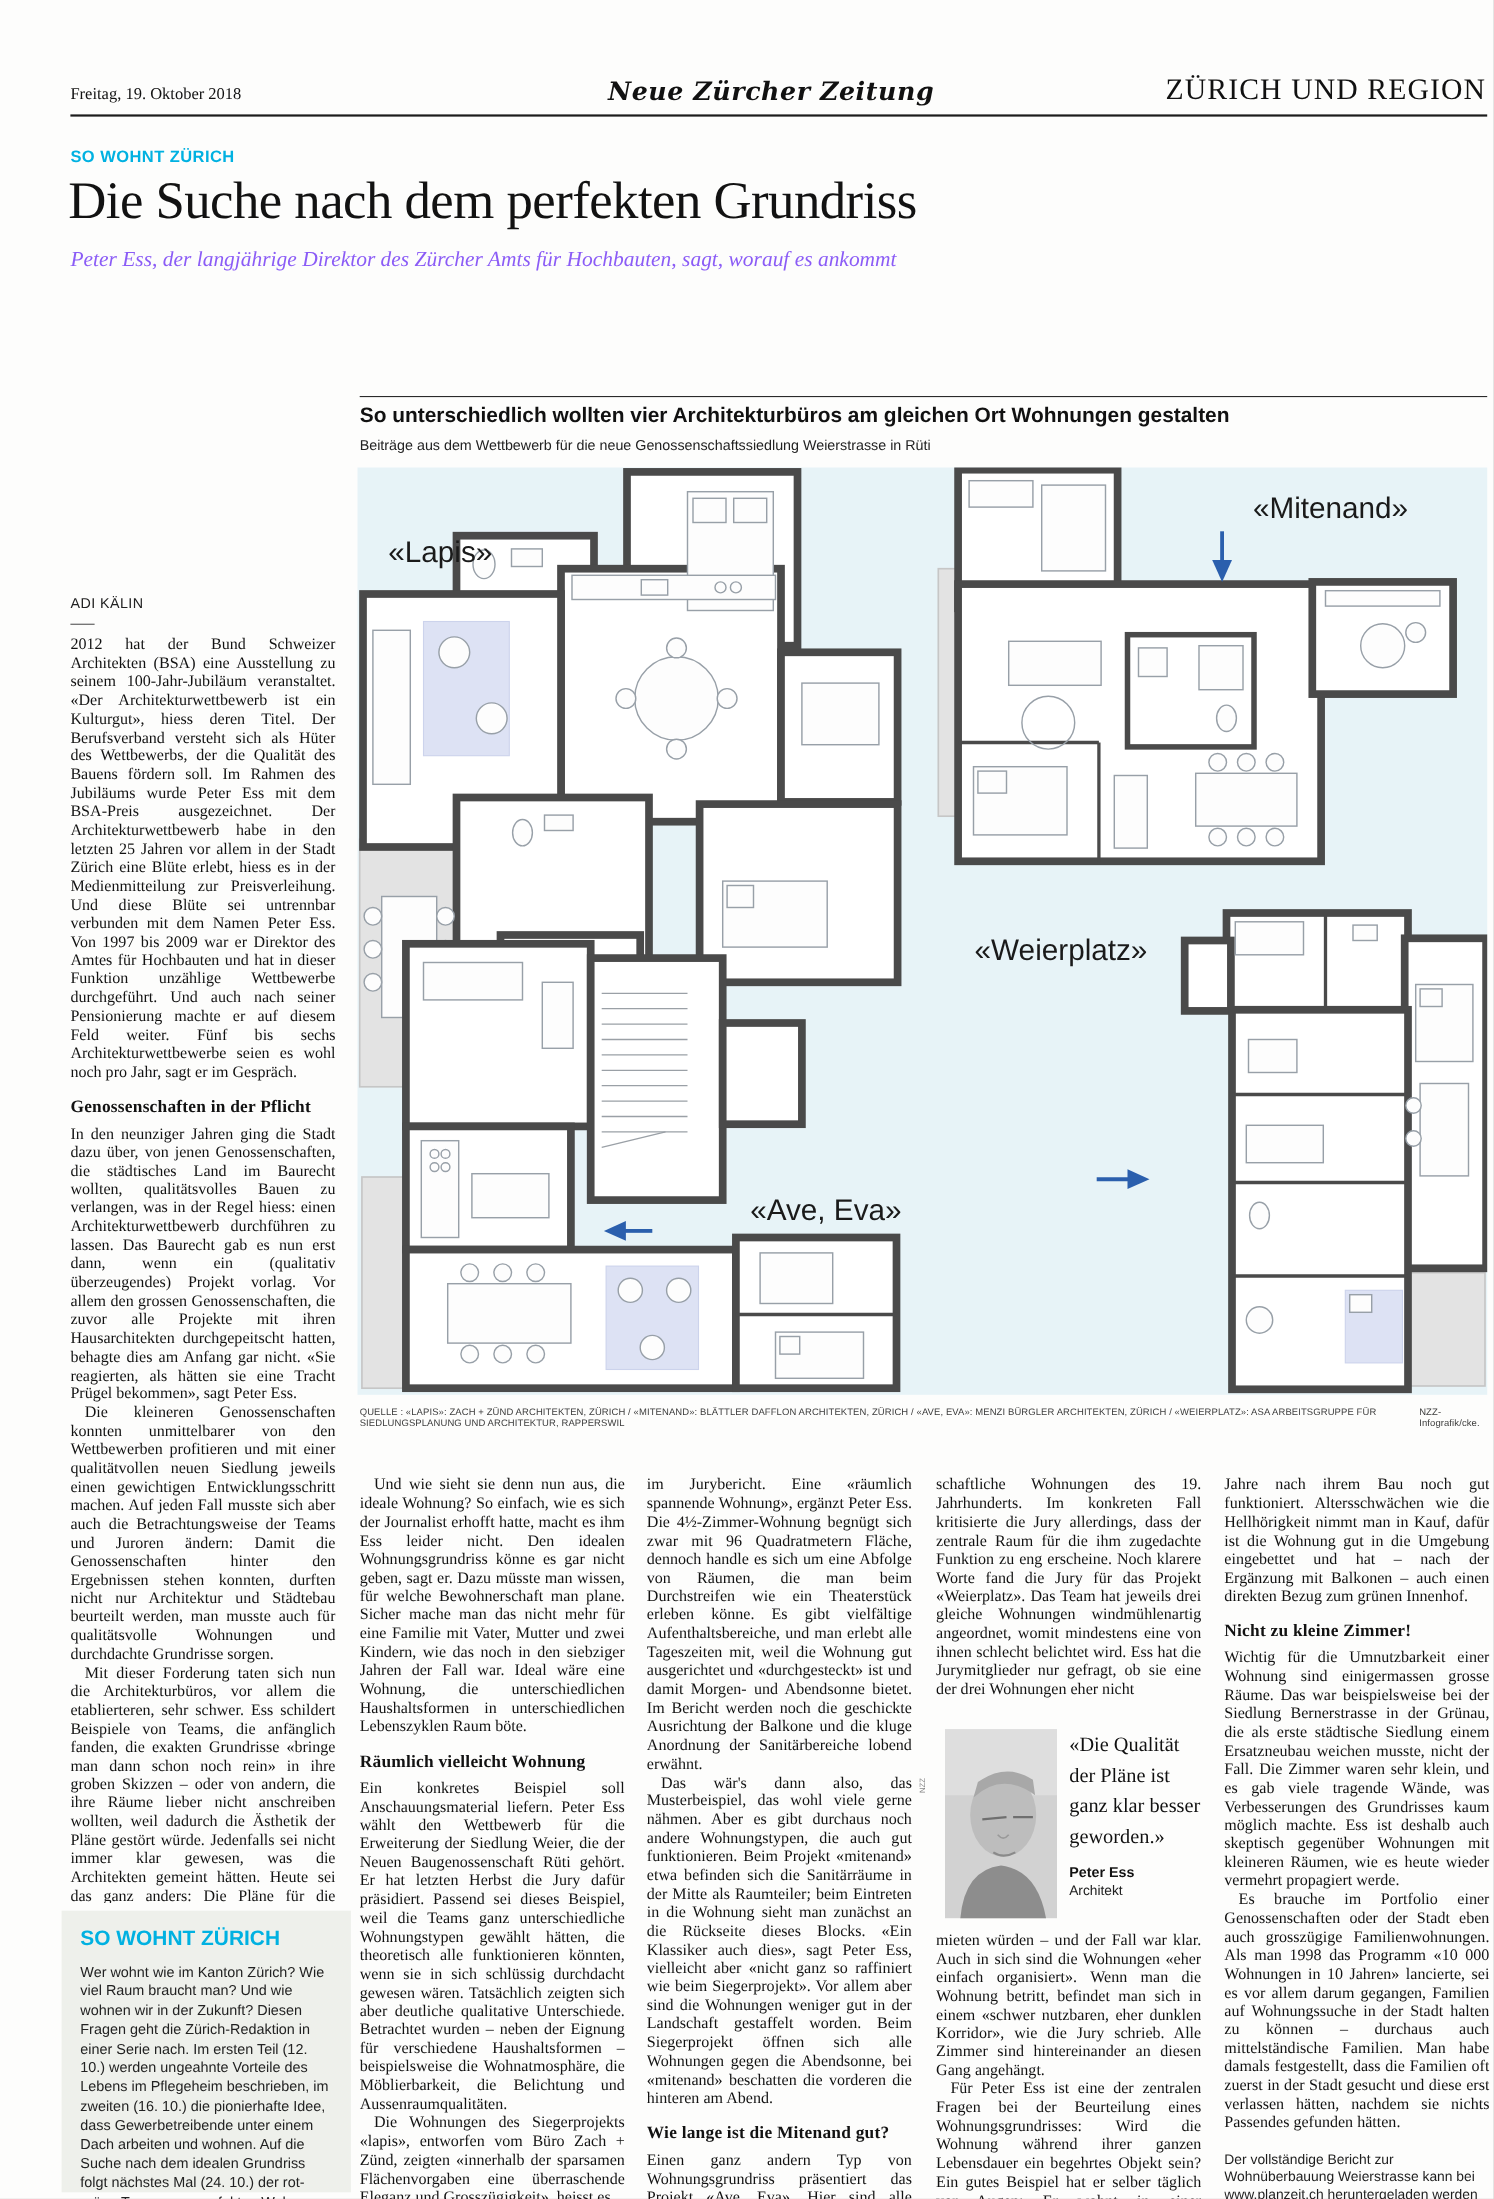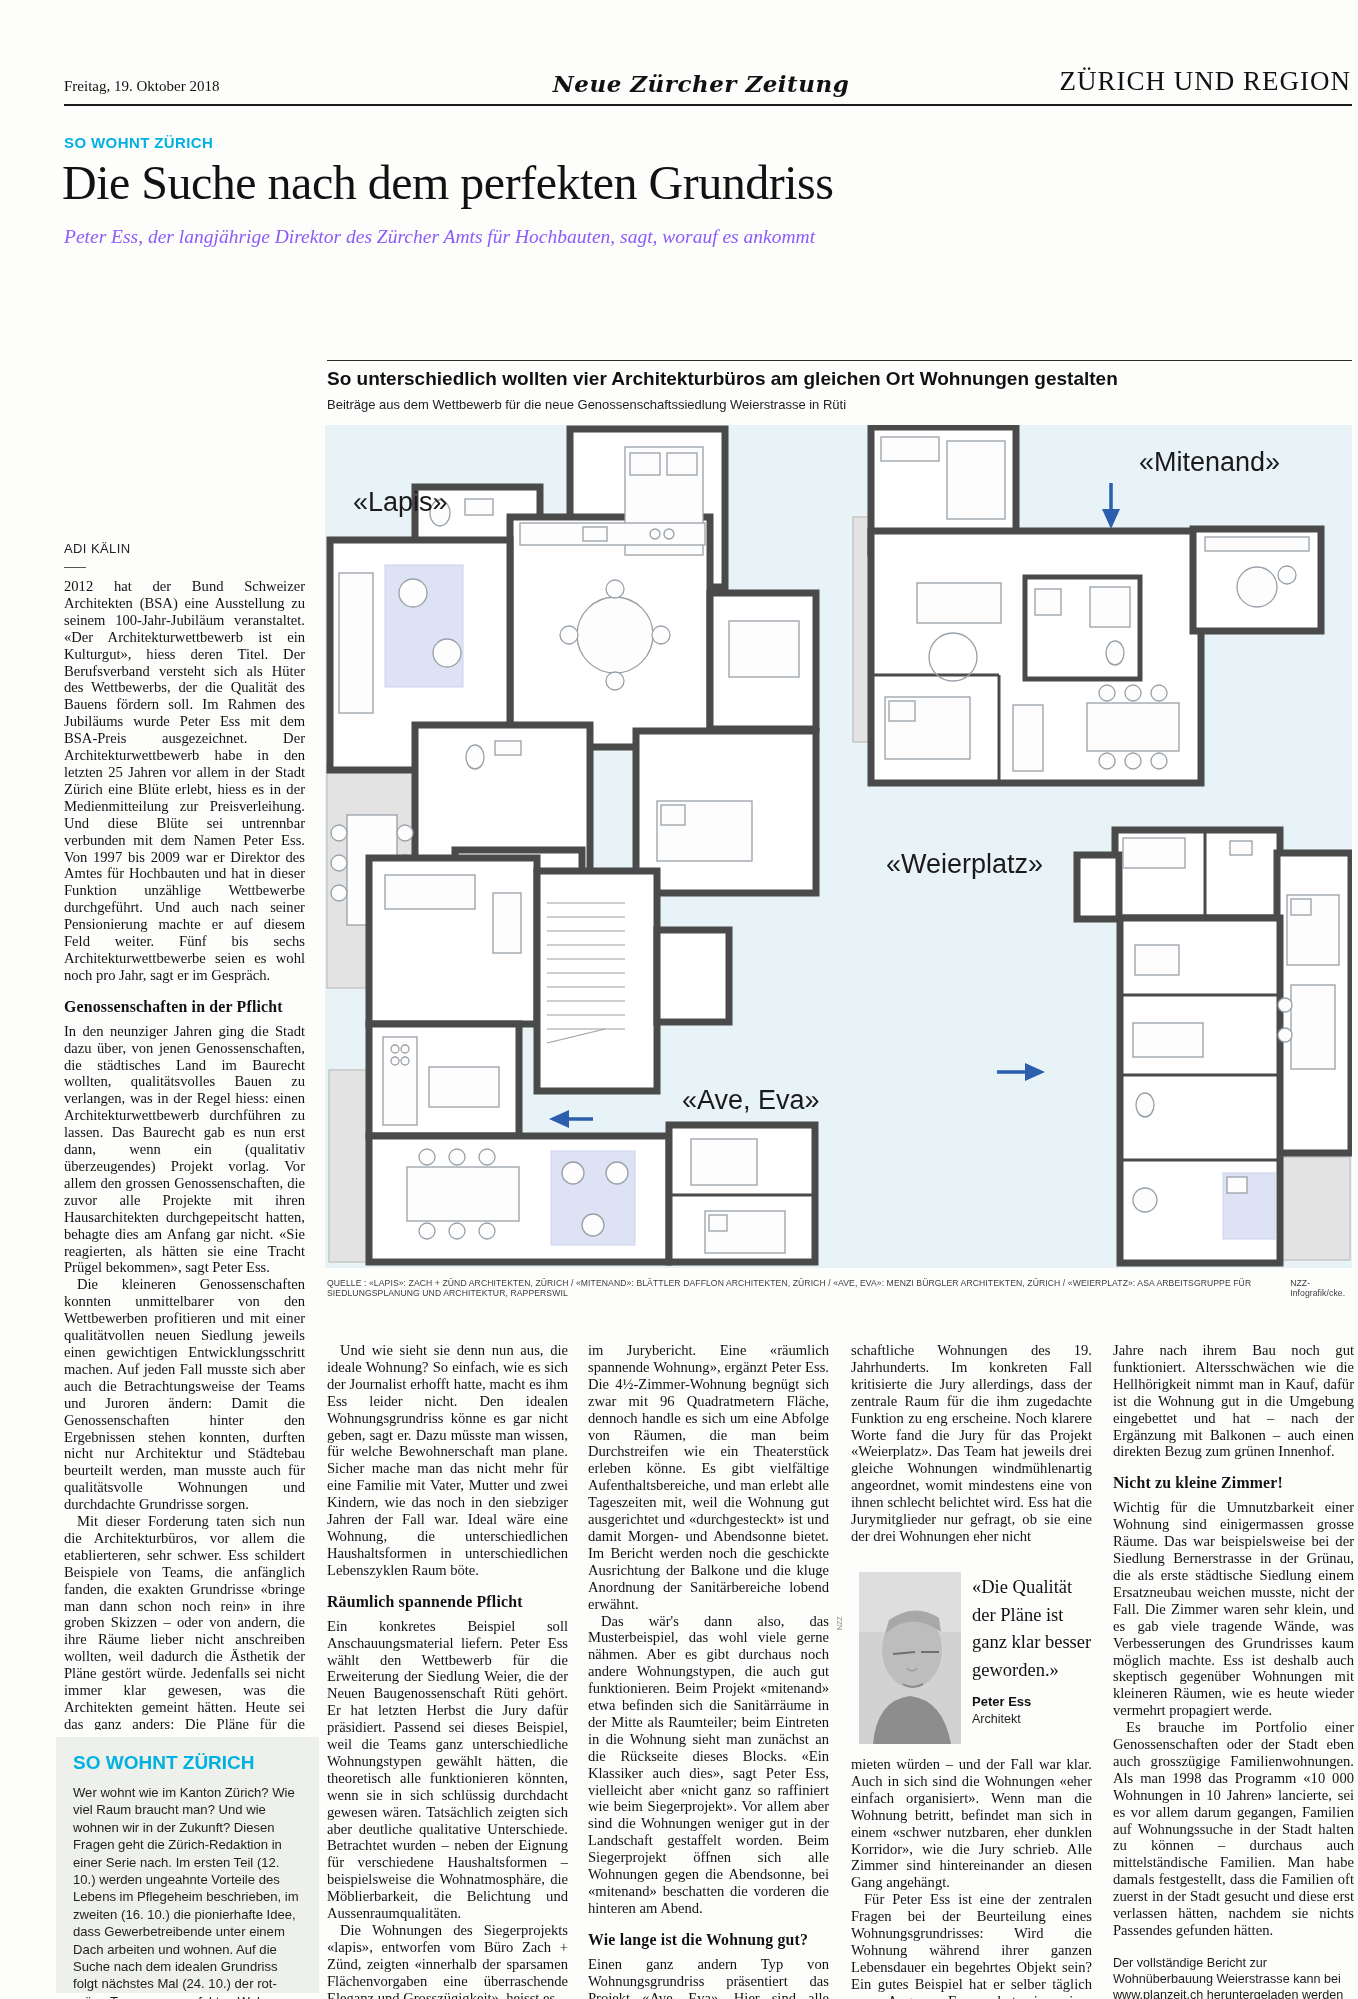--- a/index.html
+++ b/index.html
@@ -289,29 +289,29 @@
     </svg>
   </div>
 
   <div class="abs ig-sourcerow">
     <span>QUELLE : «LAPIS»: ZACH + ZÜND ARCHITEKTEN, ZÜRICH / «MITENAND»: BLÄTTLER DAFFLON ARCHITEKTEN, ZÜRICH / «AVE, EVA»: MENZI BÜRGLER ARCHITEKTEN, ZÜRICH / «WEIERPLATZ»: ASA ARBEITSGRUPPE FÜR SIEDLUNGSPLANUNG UND ARCHITEKTUR, RAPPERSWIL</span>
     <span>NZZ-Infografik/cke.</span>
   </div>
 
   <div class="col" id="col2">
     <p class="ind">Und wie sieht sie denn nun aus, die ideale Wohnung? So einfach, wie es sich der Journalist erhofft hatte, macht es ihm Ess leider nicht. Den idealen Wohnungsgrundriss könne es gar nicht geben, sagt er. Dazu müsste man wissen, für welche Bewohnerschaft man plane. Sicher mache man das nicht mehr für eine Familie mit Vater, Mutter und zwei Kindern, wie das noch in den siebziger Jahren der Fall war. Ideal wäre eine Wohnung, die unterschiedlichen Haushaltsformen in unterschiedlichen Lebenszyklen Raum böte.</p>
-    <div class="crosshead">Räumlich spannende Pflicht</div>
+    <div class="crosshead">Räumlich vielleicht Wohnung</div>
     <p>Ein konkretes Beispiel soll Anschauungsmaterial liefern. Peter Ess wählt den Wettbewerb für die Erweiterung der Siedlung Weier, die der Neuen Baugenossenschaft Rüti gehört. Er hat letzten Herbst die Jury dafür präsidiert. Passend sei dieses Beispiel, weil die Teams ganz unterschiedliche Wohnungstypen gewählt hätten, die theoretisch alle funktionieren könnten, wenn sie in sich schlüssig durchdacht gewesen wären. Tatsächlich zeigten sich aber deutliche qualitative Unterschiede. Betrachtet wurden – neben der Eignung für verschiedene Haushaltsformen – beispielsweise die Wohnatmosphäre, die Möblierbarkeit, die Belichtung und Aussenraumqualitäten.</p>
     <p class="ind">Die Wohnungen des Siegerprojekts «lapis», entworfen vom Büro Zach + Zünd, zeigten «innerhalb der sparsamen Flächenvorgaben eine überraschende Eleganz und Grosszügigkeit», heisst es</p>
   </div>
 
   <div class="col" id="col3">
     <p>im Jurybericht. Eine «räumlich spannende Wohnung», ergänzt Peter Ess. Die 4½-Zimmer-Wohnung begnügt sich zwar mit 96 Quadratmetern Fläche, dennoch handle es sich um eine Abfolge von Räumen, die man beim Durchstreifen wie ein Theaterstück erleben könne. Es gibt vielfältige Aufenthaltsbereiche, und man erlebt alle Tageszeiten mit, weil die Wohnung gut ausgerichtet und «durchgesteckt» ist und damit Morgen- und Abendsonne bietet. Im Bericht werden noch die geschickte Ausrichtung der Balkone und die kluge Anordnung der Sanitärbereiche lobend erwähnt.</p>
     <p class="ind">Das wär's dann also, das Musterbeispiel, das wohl viele gerne nähmen. Aber es gibt durchaus noch andere Wohnungstypen, die auch gut funktionieren. Beim Projekt «mitenand» etwa befinden sich die Sanitärräume in der Mitte als Raumteiler; beim Eintreten in die Wohnung sieht man zunächst an die Rückseite dieses Blocks. «Ein Klassiker auch dies», sagt Peter Ess, vielleicht aber «nicht ganz so raffiniert wie beim Siegerprojekt». Vor allem aber sind die Wohnungen weniger gut in der Landschaft gestaffelt worden. Beim Siegerprojekt öffnen sich alle Wohnungen gegen die Abendsonne, bei «mitenand» beschatten die vorderen die hinteren am Abend.</p>
-    <div class="crosshead">Wie lange ist die Wohnung gut?</div>
+    <div class="crosshead">Wie lange ist die Mitenand gut?</div>
     <p>Einen ganz andern Typ von Wohnungsgrundriss präsentiert das Projekt «Ave, Eva». Hier sind alle Zimmer von einem zentralen Raum her erschlossen. Dieser «Kammertyp» erinnert an herr-</p>
   </div>
 
   <div class="col" id="col4a">
     <p>schaftliche Wohnungen des 19. Jahrhunderts. Im konkreten Fall kritisierte die Jury allerdings, dass der zentrale Raum für die ihm zugedachte Funktion zu eng erscheine. Noch klarere Worte fand die Jury für das Projekt «Weierplatz». Das Team hat jeweils drei gleiche Wohnungen windmühlenartig angeordnet, womit mindestens eine von ihnen schlecht belichtet wird. Ess hat die Jurymitglieder nur gefragt, ob sie eine der drei Wohnungen eher nicht</p>
   </div>
 
   <div class="abs photo">
     <svg width="102" height="172" viewBox="0 0 102 172">
       <rect x="0" y="0" width="102" height="172" fill="#d2d2d2"></rect>

